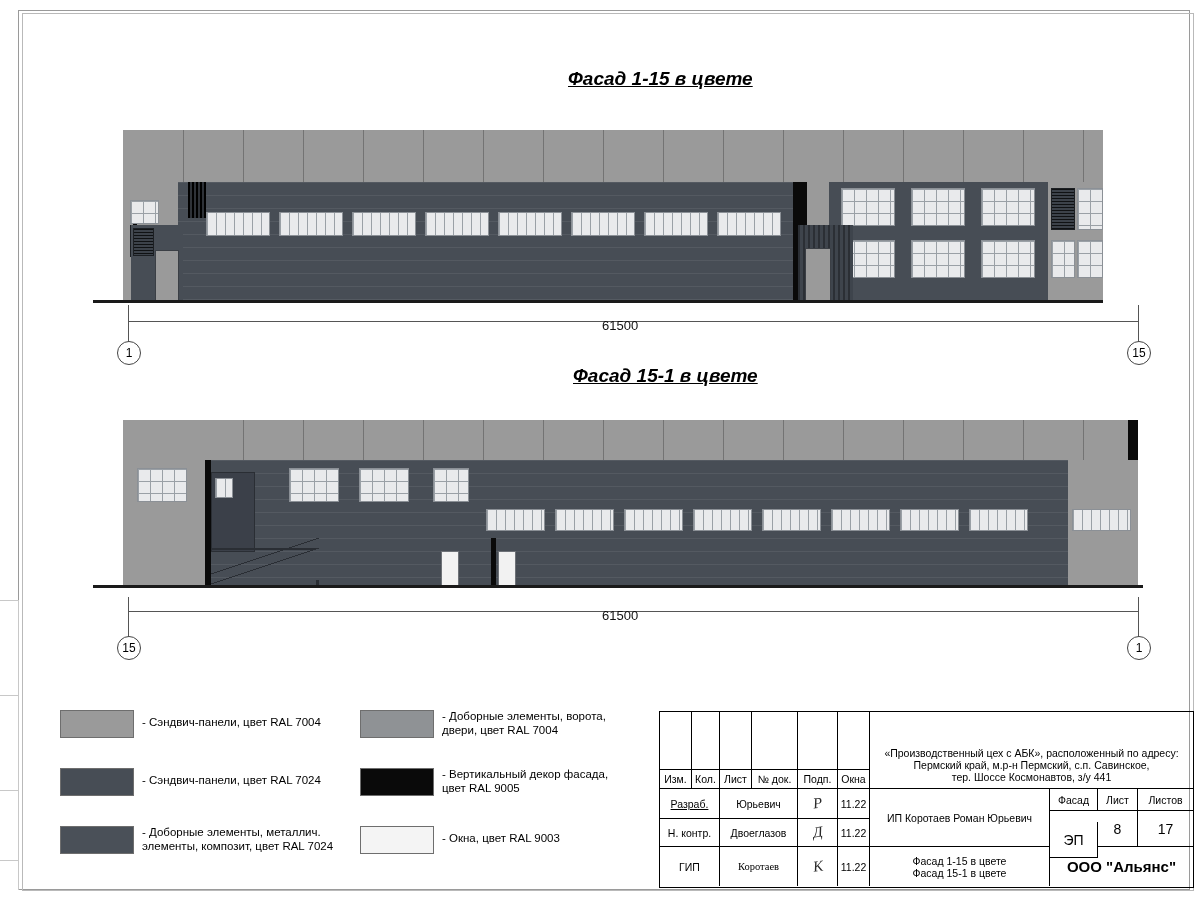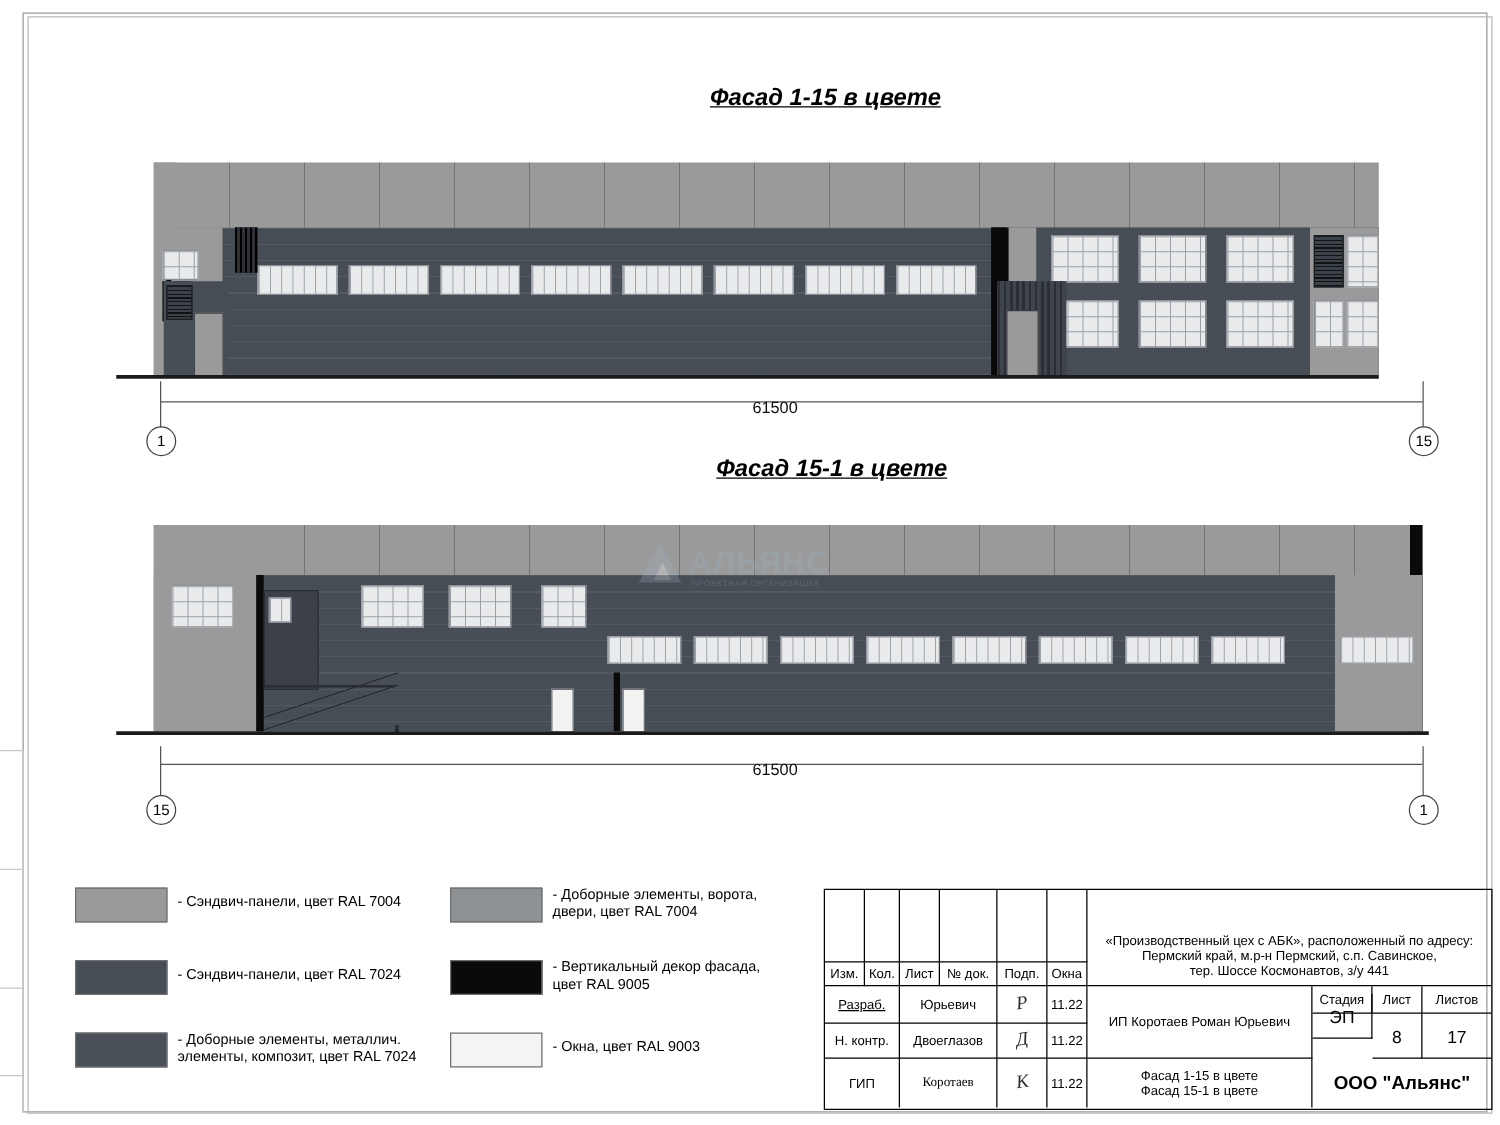--- a/index.html
+++ b/index.html
@@ -274,26 +274,20 @@
     <div class="b win-sm" style="left:600px; top:89px; width:57px; height:20px;"></div>
     <div class="b win-sm" style="left:669px; top:89px; width:57px; height:20px;"></div>
     <div class="b win-sm" style="left:738px; top:89px; width:57px; height:20px;"></div>
     <div class="b win-sm" style="left:807px; top:89px; width:57px; height:20px;"></div>
     <div class="b win-sm" style="left:876px; top:89px; width:57px; height:20px;"></div>
     <div class="b win-sm" style="left:979px; top:89px; width:57px; height:20px;"></div>
 
     <div class="ground-line" style="left:0px; top:165px; width:1050px;"></div>
   </div>
 
-  <div class="watermark">
-    <div class="wm-mark"></div>
-    <div class="wm-mark2"></div>
-    <div class="wm-text">АЛЬЯНС</div>
-    <div class="wm-sub">ПРОЕКТНАЯ ОРГАНИЗАЦИЯ</div>
-  </div>
 
   <div class="dim-line" style="left:128px; top:611px; width:1010px;"></div>
   <div class="dim-tick" style="left:128px; top:597px; height:52px; background:#555;"></div>
   <div class="dim-tick" style="left:1138px; top:597px; height:52px; background:#555;"></div>
   <div class="dim-text" style="left:602px; top:608px;">61500</div>
   <div class="axis-bubble" style="left:117px; top:636px;">15</div>
   <div class="axis-bubble" style="left:1127px; top:636px;">1</div>
 
   <div id="legend">
 
@@ -377,25 +371,25 @@
 
     <div class="cell" style="left:210px; top:77px; width:180px; height:58px;">
       <span class="tb-text">ИП Коротаев Роман Юрьевич</span>
     </div>
 
     <div class="cell nb-b" style="left:210px; top:135px; width:180px; height:39px;">
       <span class="tb-text" style="white-space:pre-line;">Фасад 1-15 в цвете
 Фасад 15-1 в цвете</span>
     </div>
 
-    <div class="cell" style="left:390px; top:77px; width:48px; height:22px;">Стадия</div>
+    <div class="cell" style="left:390px; top:77px; width:48px; height:22px;">Фасад</div>
     <div class="cell" style="left:438px; top:77px; width:40px; height:22px;">Лист</div>
     <div class="cell" style="left:478px; top:77px; width:55px; height:22px; border-right:none;">Листов</div>
 
-    <div class="cell" style="left:390px; top:83px; width:48px; height:36px;">
+    <div class="cell" style="left:390px; top:110px; width:48px; height:36px;">
       <span class="tb-big">ЭП</span>
     </div>
     <div class="cell" style="left:438px; top:99px; width:40px; height:36px;">
       <span class="tb-big">8</span>
     </div>
     <div class="cell" style="left:478px; top:99px; width:55px; height:36px; border-right:none;">
       <span class="tb-big">17</span>
     </div>
 
     <div class="cell nb-b" style="left:390px; top:135px; width:143px; height:39px; border-right:none;">

